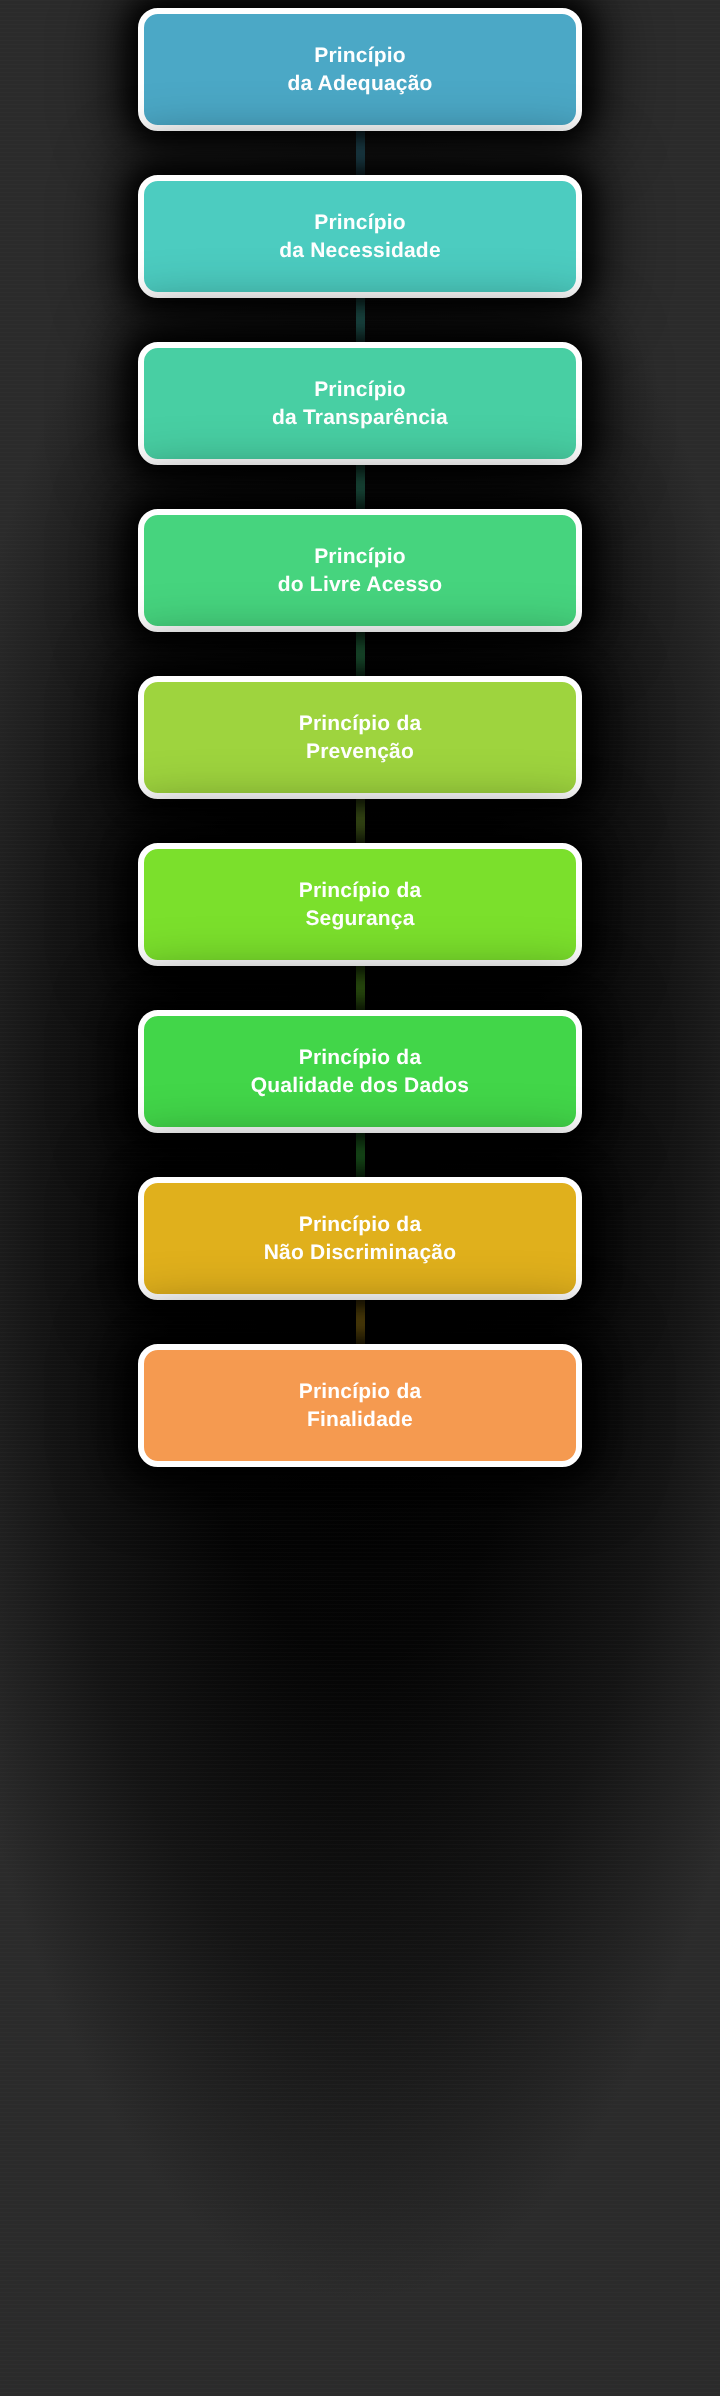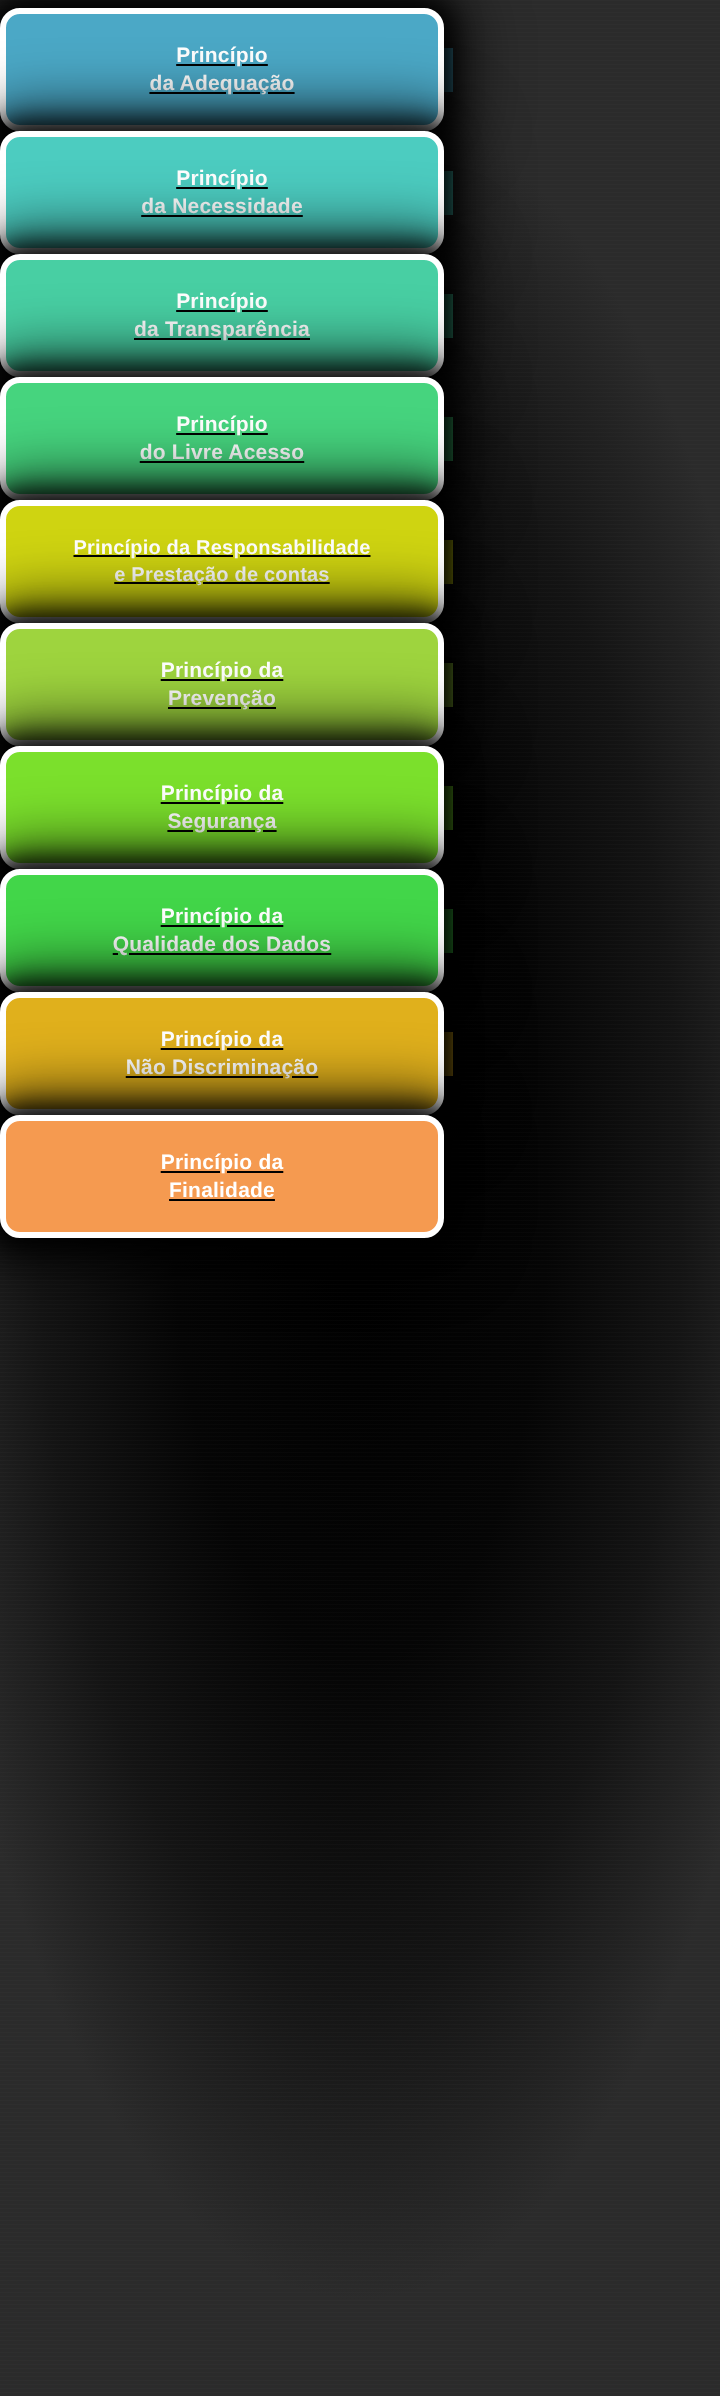--- a/index.html
+++ b/index.html
@@ -46,23 +46,22 @@
     padding: 8px 0 10px 0;
     display: flex;
     flex-direction: column;
     align-items: center;
   }
 
   .node-wrap {
     position: relative;
     width: 720px;
     display: flex;
-    flex-direction: row;
+    flex-direction: column;
     align-items: center;
-    text-decoration: underline;
   }
 
   .node {
     position: relative;
     width: 444px;
     height: 123px;
     border-radius: 20px;
     border: 6px solid #ffffff;
     display: flex;
     align-items: center;
@@ -119,27 +118,20 @@
         <div class="connector" style="background: rgb(72, 207, 163);"></div>
       </div>
       <div class="node-wrap">
         <div class="node" style="background: rgb(70, 212, 126); box-shadow: rgba(0, 0, 0, 0.92) 0px 0px 26px 10px, rgba(0, 0, 0, 0.7) 0px 0px 60px 22px;">
           <div class="node-label">Princípio
 do Livre Acesso</div>
         </div>
         <div class="connector" style="background: rgb(70, 212, 126);"></div>
       </div>
       <div class="node-wrap">
-        <div class="node" style="background: rgb(207, 212, 17); box-shadow: rgba(0, 0, 0, 0.92) 0px 0px 26px 10px, rgba(0, 0, 0, 0.7) 0px 0px 60px 22px;">
-          <div class="node-label wide">Princípio da Responsabilidade
-e Prestação de contas</div>
-        </div>
-        <div class="connector" style="background: rgb(207, 212, 17);"></div>
-      </div>
-      <div class="node-wrap">
         <div class="node" style="background: rgb(158, 212, 62); box-shadow: rgba(0, 0, 0, 0.92) 0px 0px 26px 10px, rgba(0, 0, 0, 0.7) 0px 0px 60px 22px;">
           <div class="node-label">Princípio da
 Prevenção</div>
         </div>
         <div class="connector" style="background: rgb(158, 212, 62);"></div>
       </div>
       <div class="node-wrap">
         <div class="node" style="background: rgb(123, 224, 44); box-shadow: rgba(0, 0, 0, 0.92) 0px 0px 26px 10px, rgba(0, 0, 0, 0.7) 0px 0px 60px 22px;">
           <div class="node-label">Princípio da
 Segurança</div>

